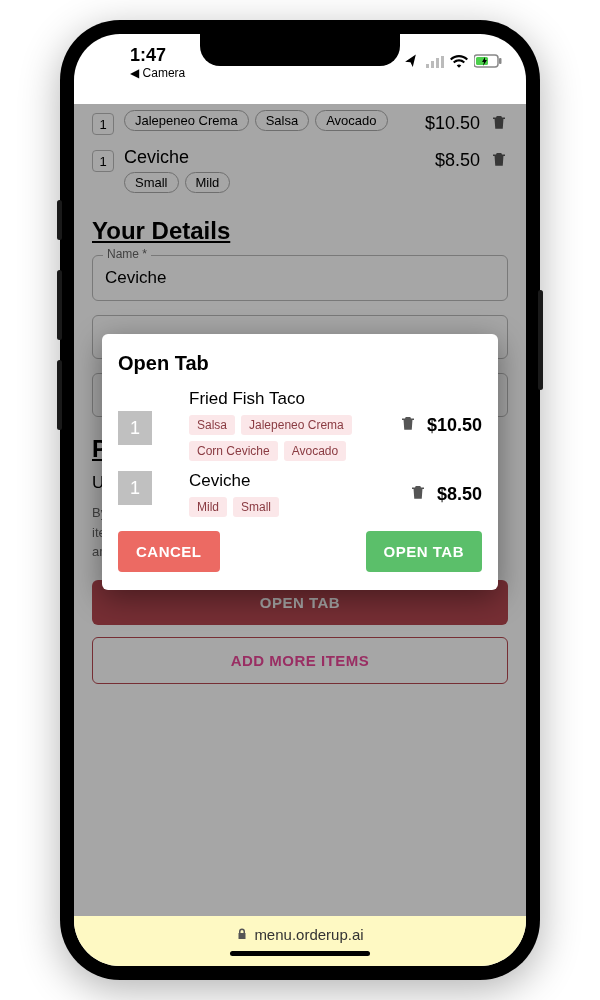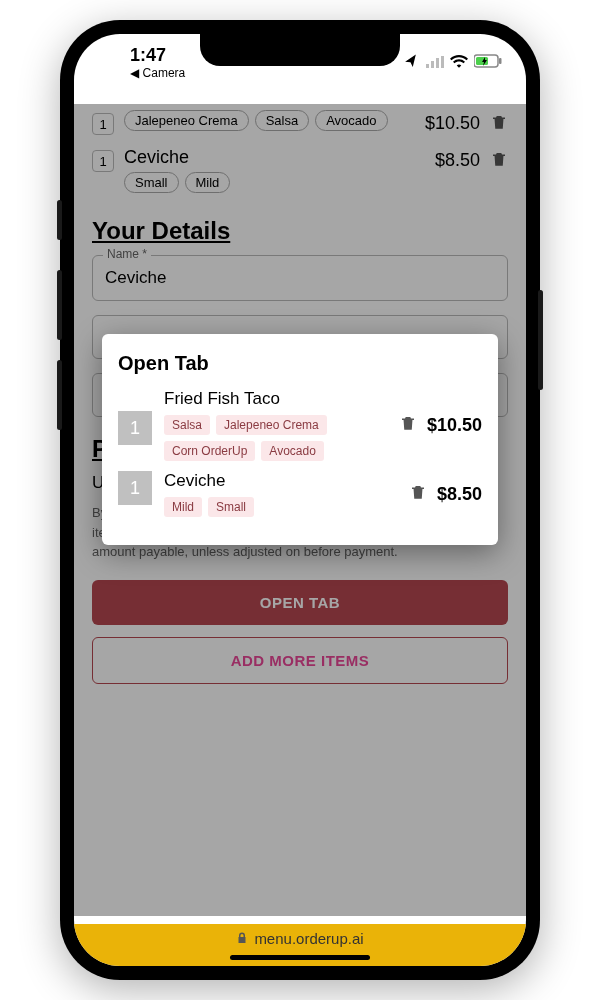--- a/index.html
+++ b/index.html
@@ -28,28 +28,28 @@
   .price { font-size:18px; font-weight:500; white-space:nowrap; margin-top:3px;}
   .trash { margin-top:3px; }
   .section-h { font-size:24px; font-weight:600; margin:18px 0 10px;text-decoration:underline; }
   .field { border:1px solid #bbb; border-radius:6px; padding:12px 12px; position:relative; margin-bottom:14px;}
   .field-label { position:absolute; top:-9px; left:10px; background:#fff; padding:0 4px; font-size:12px; color:#666;}
   .field-val { font-size:17px; }
   .legal { font-size:13px; color:#666; line-height:1.5; margin:10px 0 18px;}
   .big-btn { width:100%; padding:14px; border-radius:6px; text-align:center; font-size:15px; font-weight:600; letter-spacing:.5px; margin-bottom:12px; border:none;}
   .big-solid { background:#b64750; color:#fff;}
   .big-outline { background:transparent; color:#ec4899; border:1px solid #b64750;}
-  .browser-bar { position:absolute; bottom:0; left:0; right:0; height:42px; display:flex; flex-direction:column; align-items:center; justify-content:center; gap:8px; font-size:14px; color:#333; background:#eab308;}
+  .browser-bar { position:absolute; bottom:0; left:0; right:0; height:50px; display:flex; flex-direction:column; align-items:center; justify-content:center; gap:8px; font-size:14px; color:#333; background:#fef9c3;}
   .home-ind { width:140px; height:5px; background:#000; border-radius:3px;}
   .modal { position:absolute; left:28px; right:28px; top:300px; background:#fff; border-radius:6px; box-shadow:0 8px 30px rgba(0,0,0,.4); padding:18px 16px; z-index:50;}
   .modal-title { font-size:20px; font-weight:600; margin-bottom:14px;}
   .m-row { display:flex; align-items:flex-start; gap:12px; margin-bottom:10px;}
   .m-qty { width:34px; height:34px; background:#c0c0c0; color:#fff; display:flex; align-items:center; justify-content:center; font-size:18px; margin-top:22px;}
   .m-qty.nt { margin-top:0;}
-  .m-main { flex:1;}
+  .m-main { flex:1;margin-left:25px;}
   .m-name { font-size:17px; margin-bottom:6px;}
   .m-tags { display:flex; flex-wrap:wrap; gap:6px;}
   .m-tag { background:#fbe7e9; color:#8a3b42; font-size:12px; padding:3px 8px; border-radius:3px;}
   .m-price-col { display:flex; align-items:center; gap:10px; align-self:center;}
   .m-price { font-size:18px; font-weight:700;}
   .modal-actions { display:flex; justify-content:space-between; margin-top:14px;}
   .btn { padding:12px 18px; border:none; border-radius:4px; font-size:15px; font-weight:600; letter-spacing:.5px; color:#fff;}
   .btn-cancel { background:#ec6a63;}
   .btn-open { background:#5bbf6a;}
   svg.trash-ic { width:18px; height:18px; }
@@ -149,21 +149,21 @@
     <div class="modal">
       <div class="modal-title">Open Tab</div>
 
       <div class="m-row">
         <div class="m-qty">1</div>
         <div class="m-main">
           <div class="m-name">Fried Fish Taco</div>
           <div class="m-tags">
             <span class="m-tag">Salsa</span>
             <span class="m-tag">Jalepeneo Crema</span>
-            <span class="m-tag">Corn OrderUp</span>
+            <span class="m-tag">Corn Ceviche</span>
             <span class="m-tag">Avocado</span>
           </div>
         </div>
         <div class="m-price-col">
           <span><svg class="trash-ic" viewBox="0 0 24 24">
                   <path d="M6 7h12l-1 14H7zM9 4h6l1 2H8zM4 6h16v2H4z"></path>
                 </svg></span>
           <span class="m-price">$10.50</span>
         </div>
       </div>
@@ -178,20 +178,24 @@
           </div>
         </div>
         <div class="m-price-col">
           <span><svg class="trash-ic" viewBox="0 0 24 24">
                   <path d="M6 7h12l-1 14H7zM9 4h6l1 2H8zM4 6h16v2H4z"></path>
                 </svg></span>
           <span class="m-price">$8.50</span>
         </div>
       </div>
 
+      <div class="modal-actions">
+        <button class="btn btn-cancel">CANCEL</button>
+        <button class="btn btn-open">OPEN TAB</button>
+      </div>
     </div>
 
     <div class="browser-bar">
       <div class="url">
         <span><svg width="12" height="12" viewBox="0 0 24 24">
                 <path fill="#555" d="M6 10V7a6 6 0 1112 0v3h1v12H5V10zm3 0h6V7a3 3 0 10-6 0z"></path>
               </svg></span>
         <span>menu.orderup.ai</span>
       </div>
       <div class="home-ind"></div>

